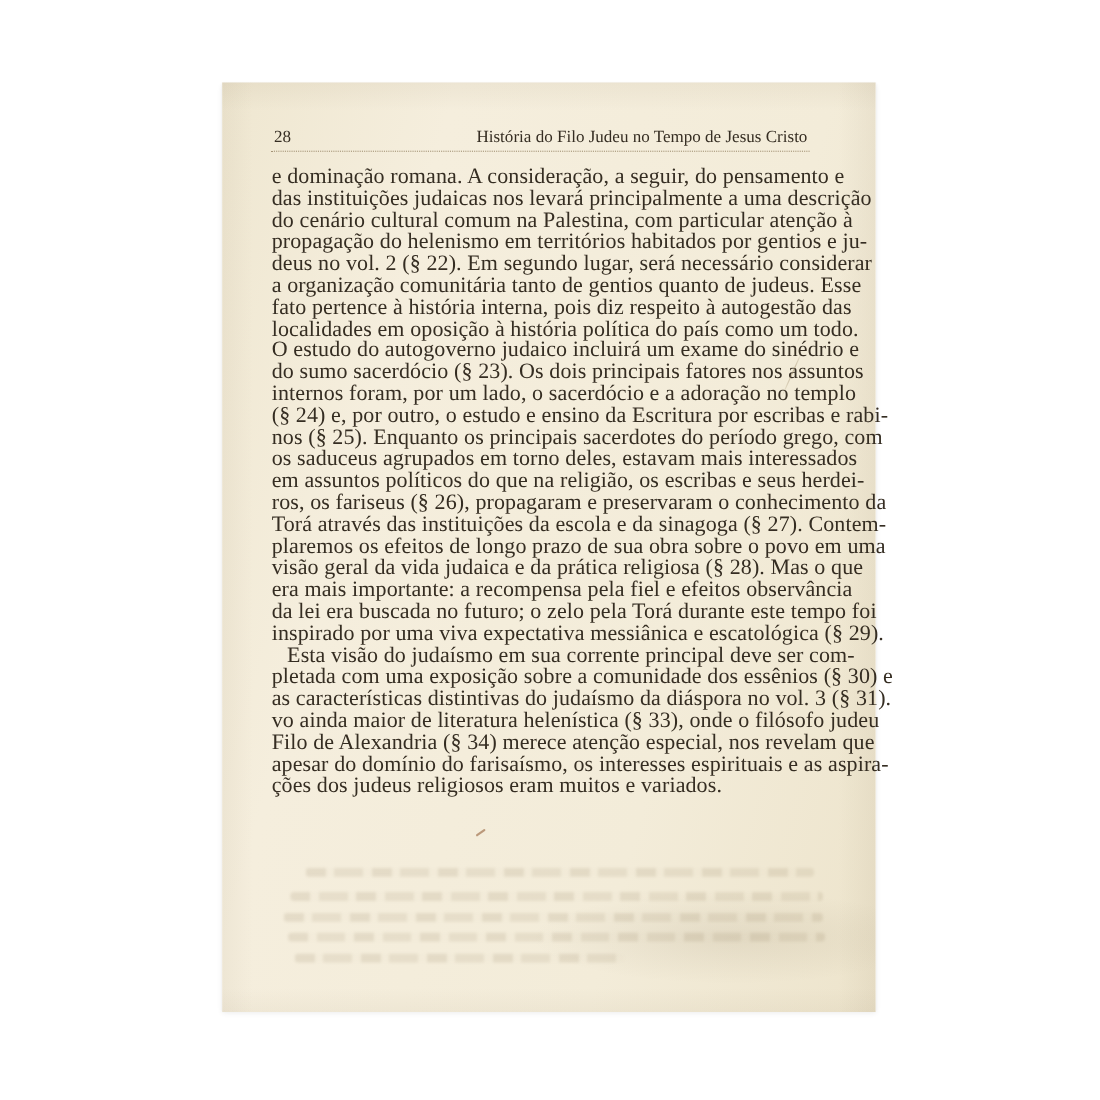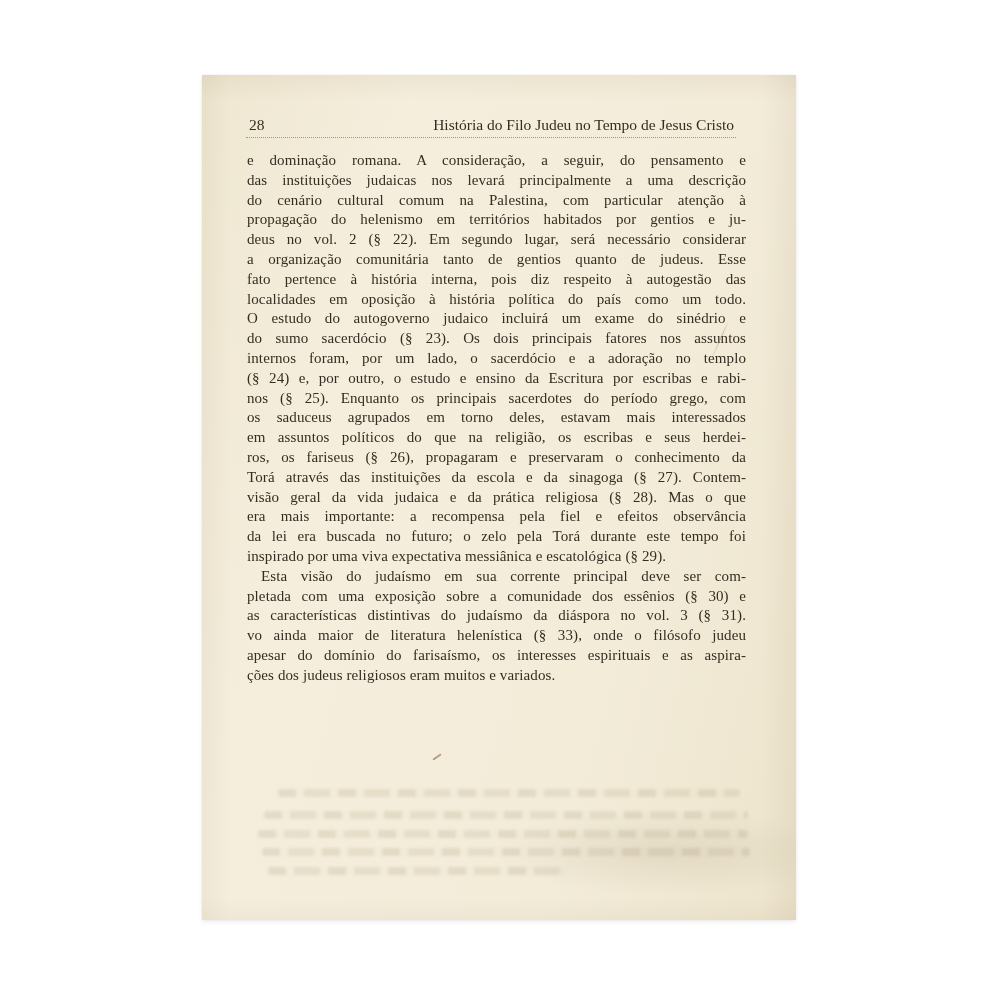--- a/index.html
+++ b/index.html
@@ -47,21 +47,21 @@
     position: absolute;
     left: 44px; top: 62px;
     width: 490px; height: 0;
     border-top: 1px dotted var(--rule);
   }
   
   .textblock {
     position: absolute;
     left: 45px; top: 76px;
     width: 499px;
-    font-size: 15px;
+    font-size: 20px;
     line-height: 19.8px;
     letter-spacing: 0.1px;
     color: var(--ink);
   }
   .tline {
     text-align: justify;
     text-align-last: justify;
     white-space: nowrap;
     overflow: visible;
   }
@@ -118,29 +118,31 @@
       <div class="tline">localidades em oposição à história política do país como um todo.</div>
       <div class="tline">O estudo do autogoverno judaico incluirá um exame do sinédrio e</div>
       <div class="tline">do sumo sacerdócio (§ 23). Os dois principais fatores nos assuntos</div>
       <div class="tline">internos foram, por um lado, o sacerdócio e a adoração no templo</div>
       <div class="tline">(§ 24) e, por outro, o estudo e ensino da Escritura por escribas e rabi-</div>
       <div class="tline">nos (§ 25). Enquanto os principais sacerdotes do período grego, com</div>
       <div class="tline">os saduceus agrupados em torno deles, estavam mais interessados</div>
       <div class="tline">em assuntos políticos do que na religião, os escribas e seus herdei-</div>
       <div class="tline">ros, os fariseus (§ 26), propagaram e preservaram o conhecimento da</div>
       <div class="tline">Torá através das instituições da escola e da sinagoga (§ 27). Contem-</div>
+      <div class="tline">plaremos os efeitos de longo prazo de sua obra sobre o povo em uma</div>
       <div class="tline">visão geral da vida judaica e da prática religiosa (§ 28). Mas o que</div>
       <div class="tline">era mais importante: a recompensa pela fiel e efeitos observância</div>
       <div class="tline">da lei era buscada no futuro; o zelo pela Torá durante este tempo foi</div>
       <div class="tline endline">inspirado por uma viva expectativa messiânica e escatológica (§ 29).</div>
 
       <div class="tline indent">Esta visão do judaísmo em sua corrente principal deve ser com-</div>
       <div class="tline">pletada com uma exposição sobre a comunidade dos essênios (§ 30) e</div>
       <div class="tline">as características distintivas do judaísmo da diáspora no vol. 3 (§ 31).</div>
       <div class="tline">vo ainda maior de literatura helenística (§ 33), onde o filósofo judeu</div>
+      <div class="tline">Filo de Alexandria (§ 34) merece atenção especial, nos revelam que</div>
       <div class="tline">apesar do domínio do farisaísmo, os interesses espirituais e as aspira-</div>
       <div class="tline endline">ções dos judeus religiosos eram muitos e variados.</div>
     </div>
 
     <div class="ghost-line" style="left:76px; top:714px; width:462px;"></div>
     <div class="ghost-line" style="left:62px; top:736px; width:484px;"></div>
     <div class="ghost-line" style="left:56px; top:755px; width:490px;"></div>
     <div class="ghost-line" style="left:60px; top:773px; width:488px;"></div>
     <div class="ghost-line" style="left:66px; top:792px; width:300px;"></div>
 

